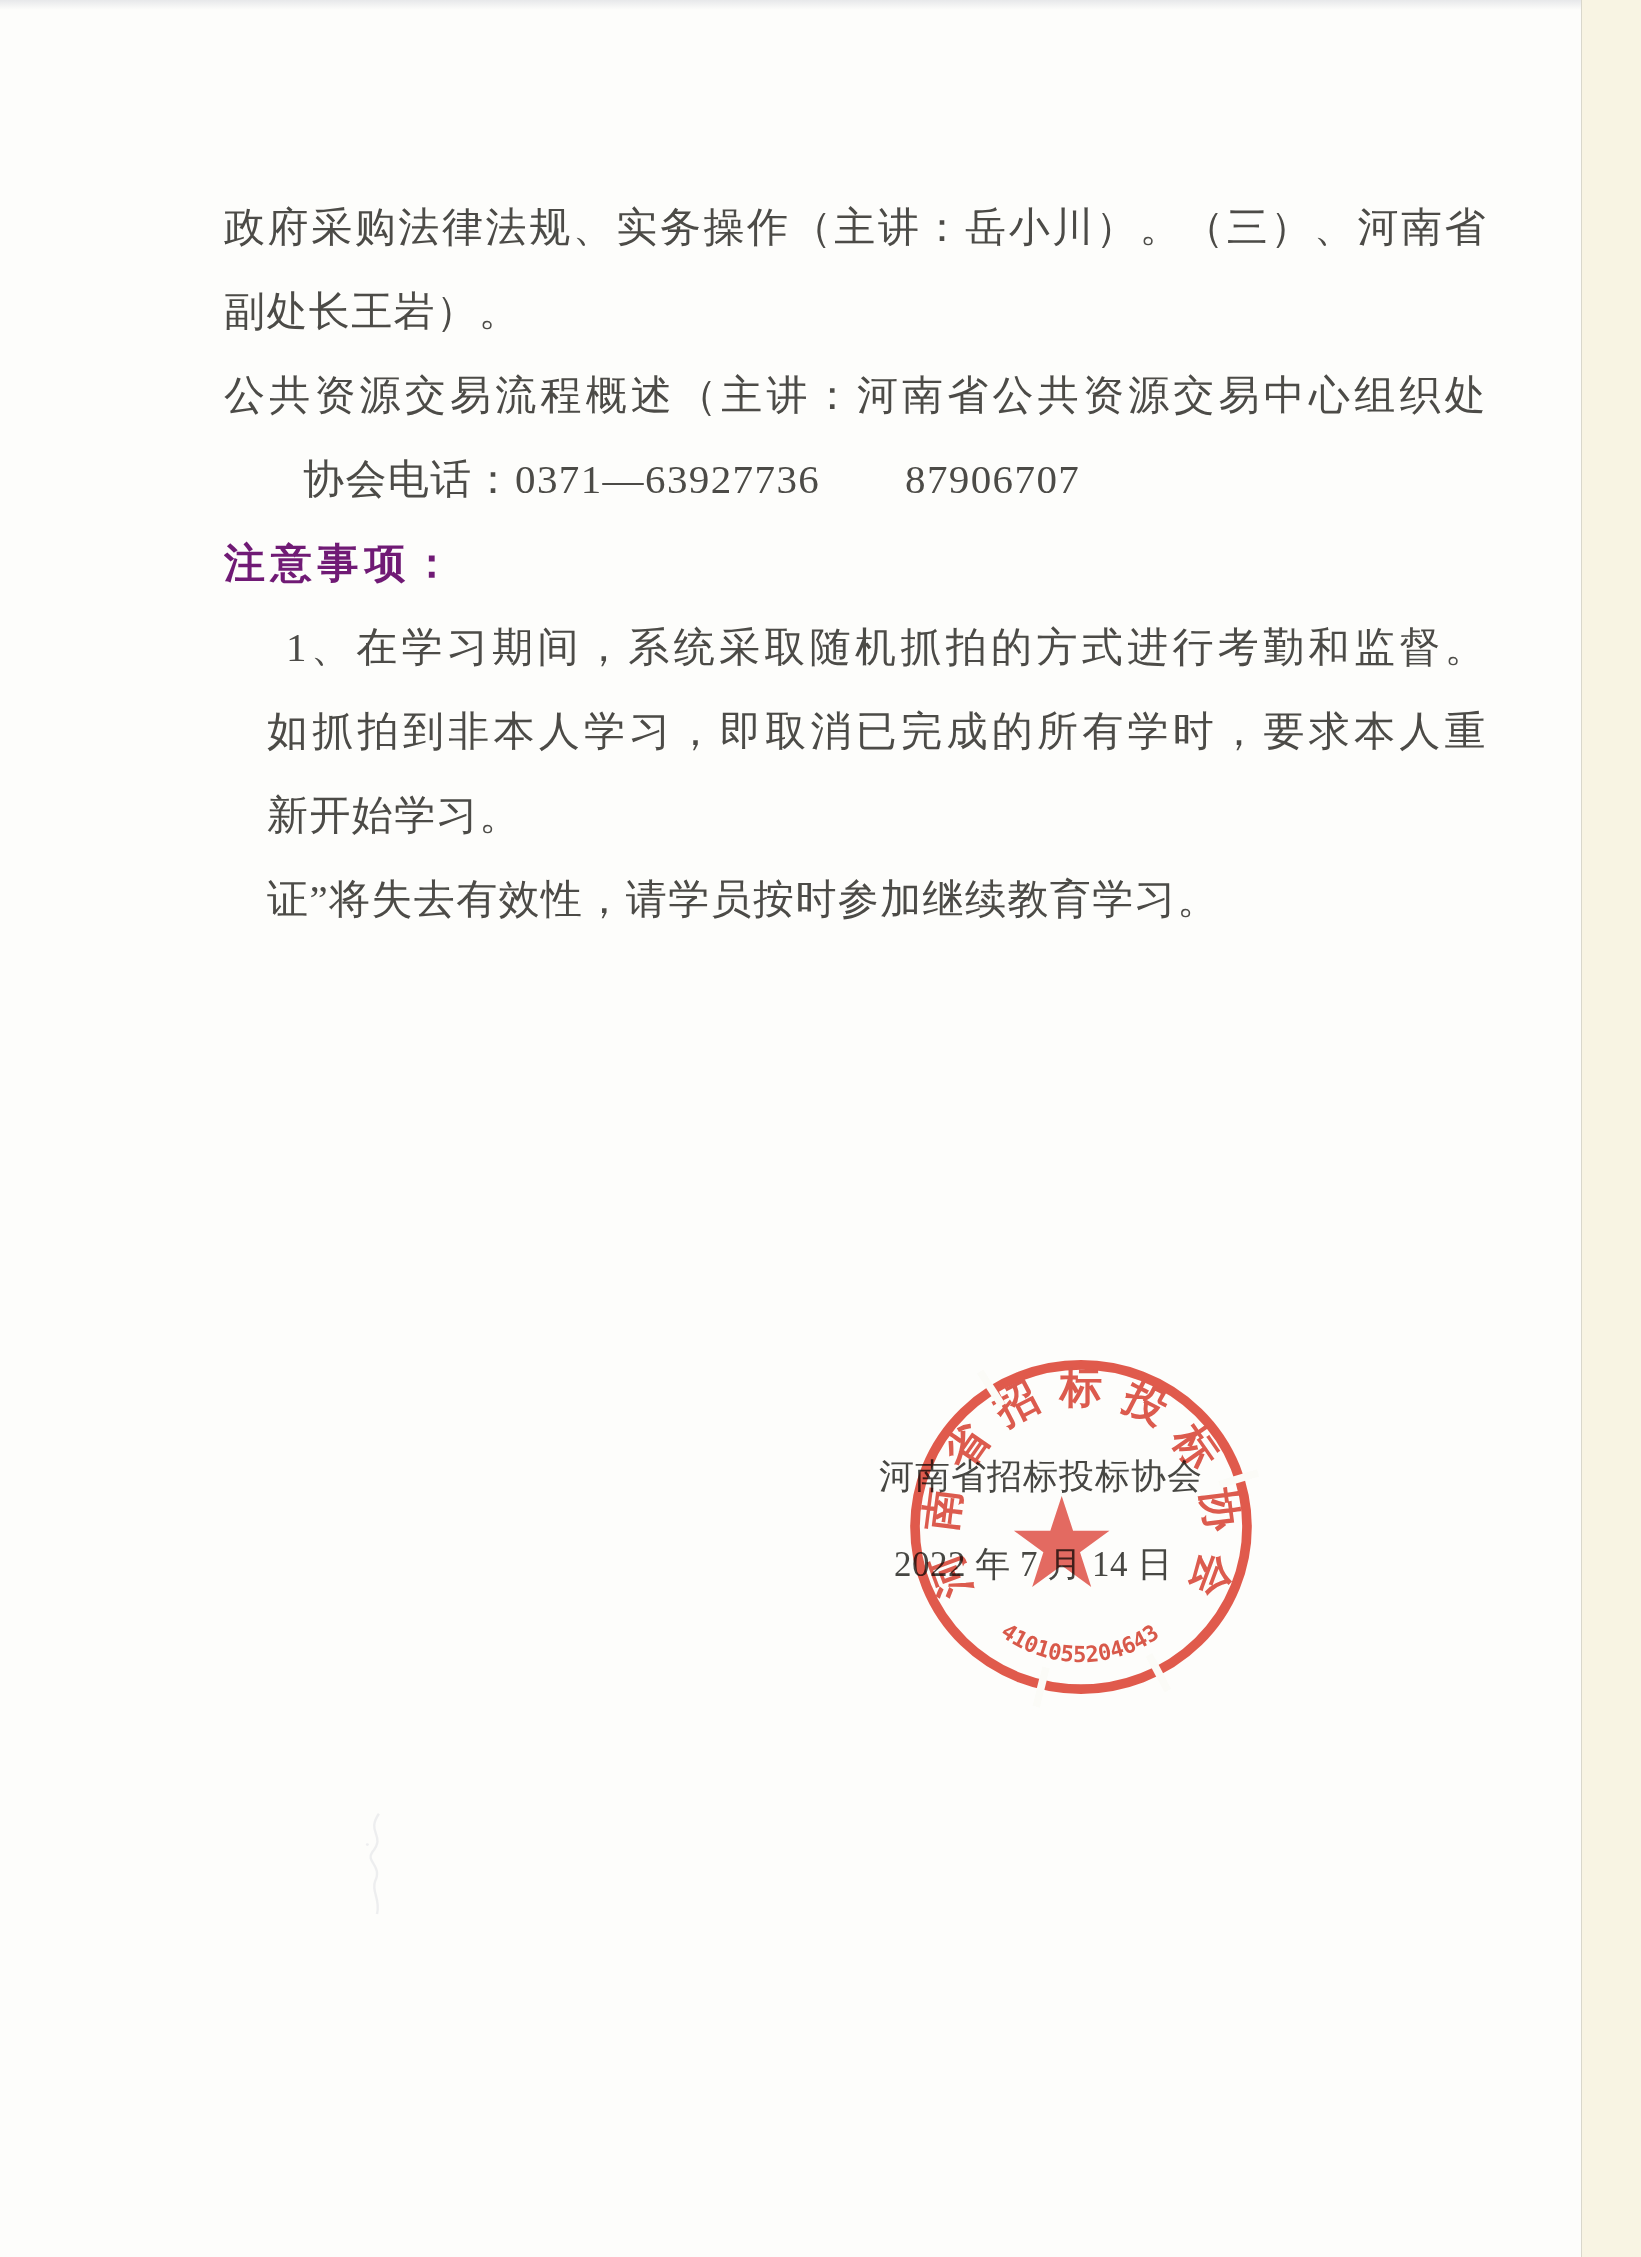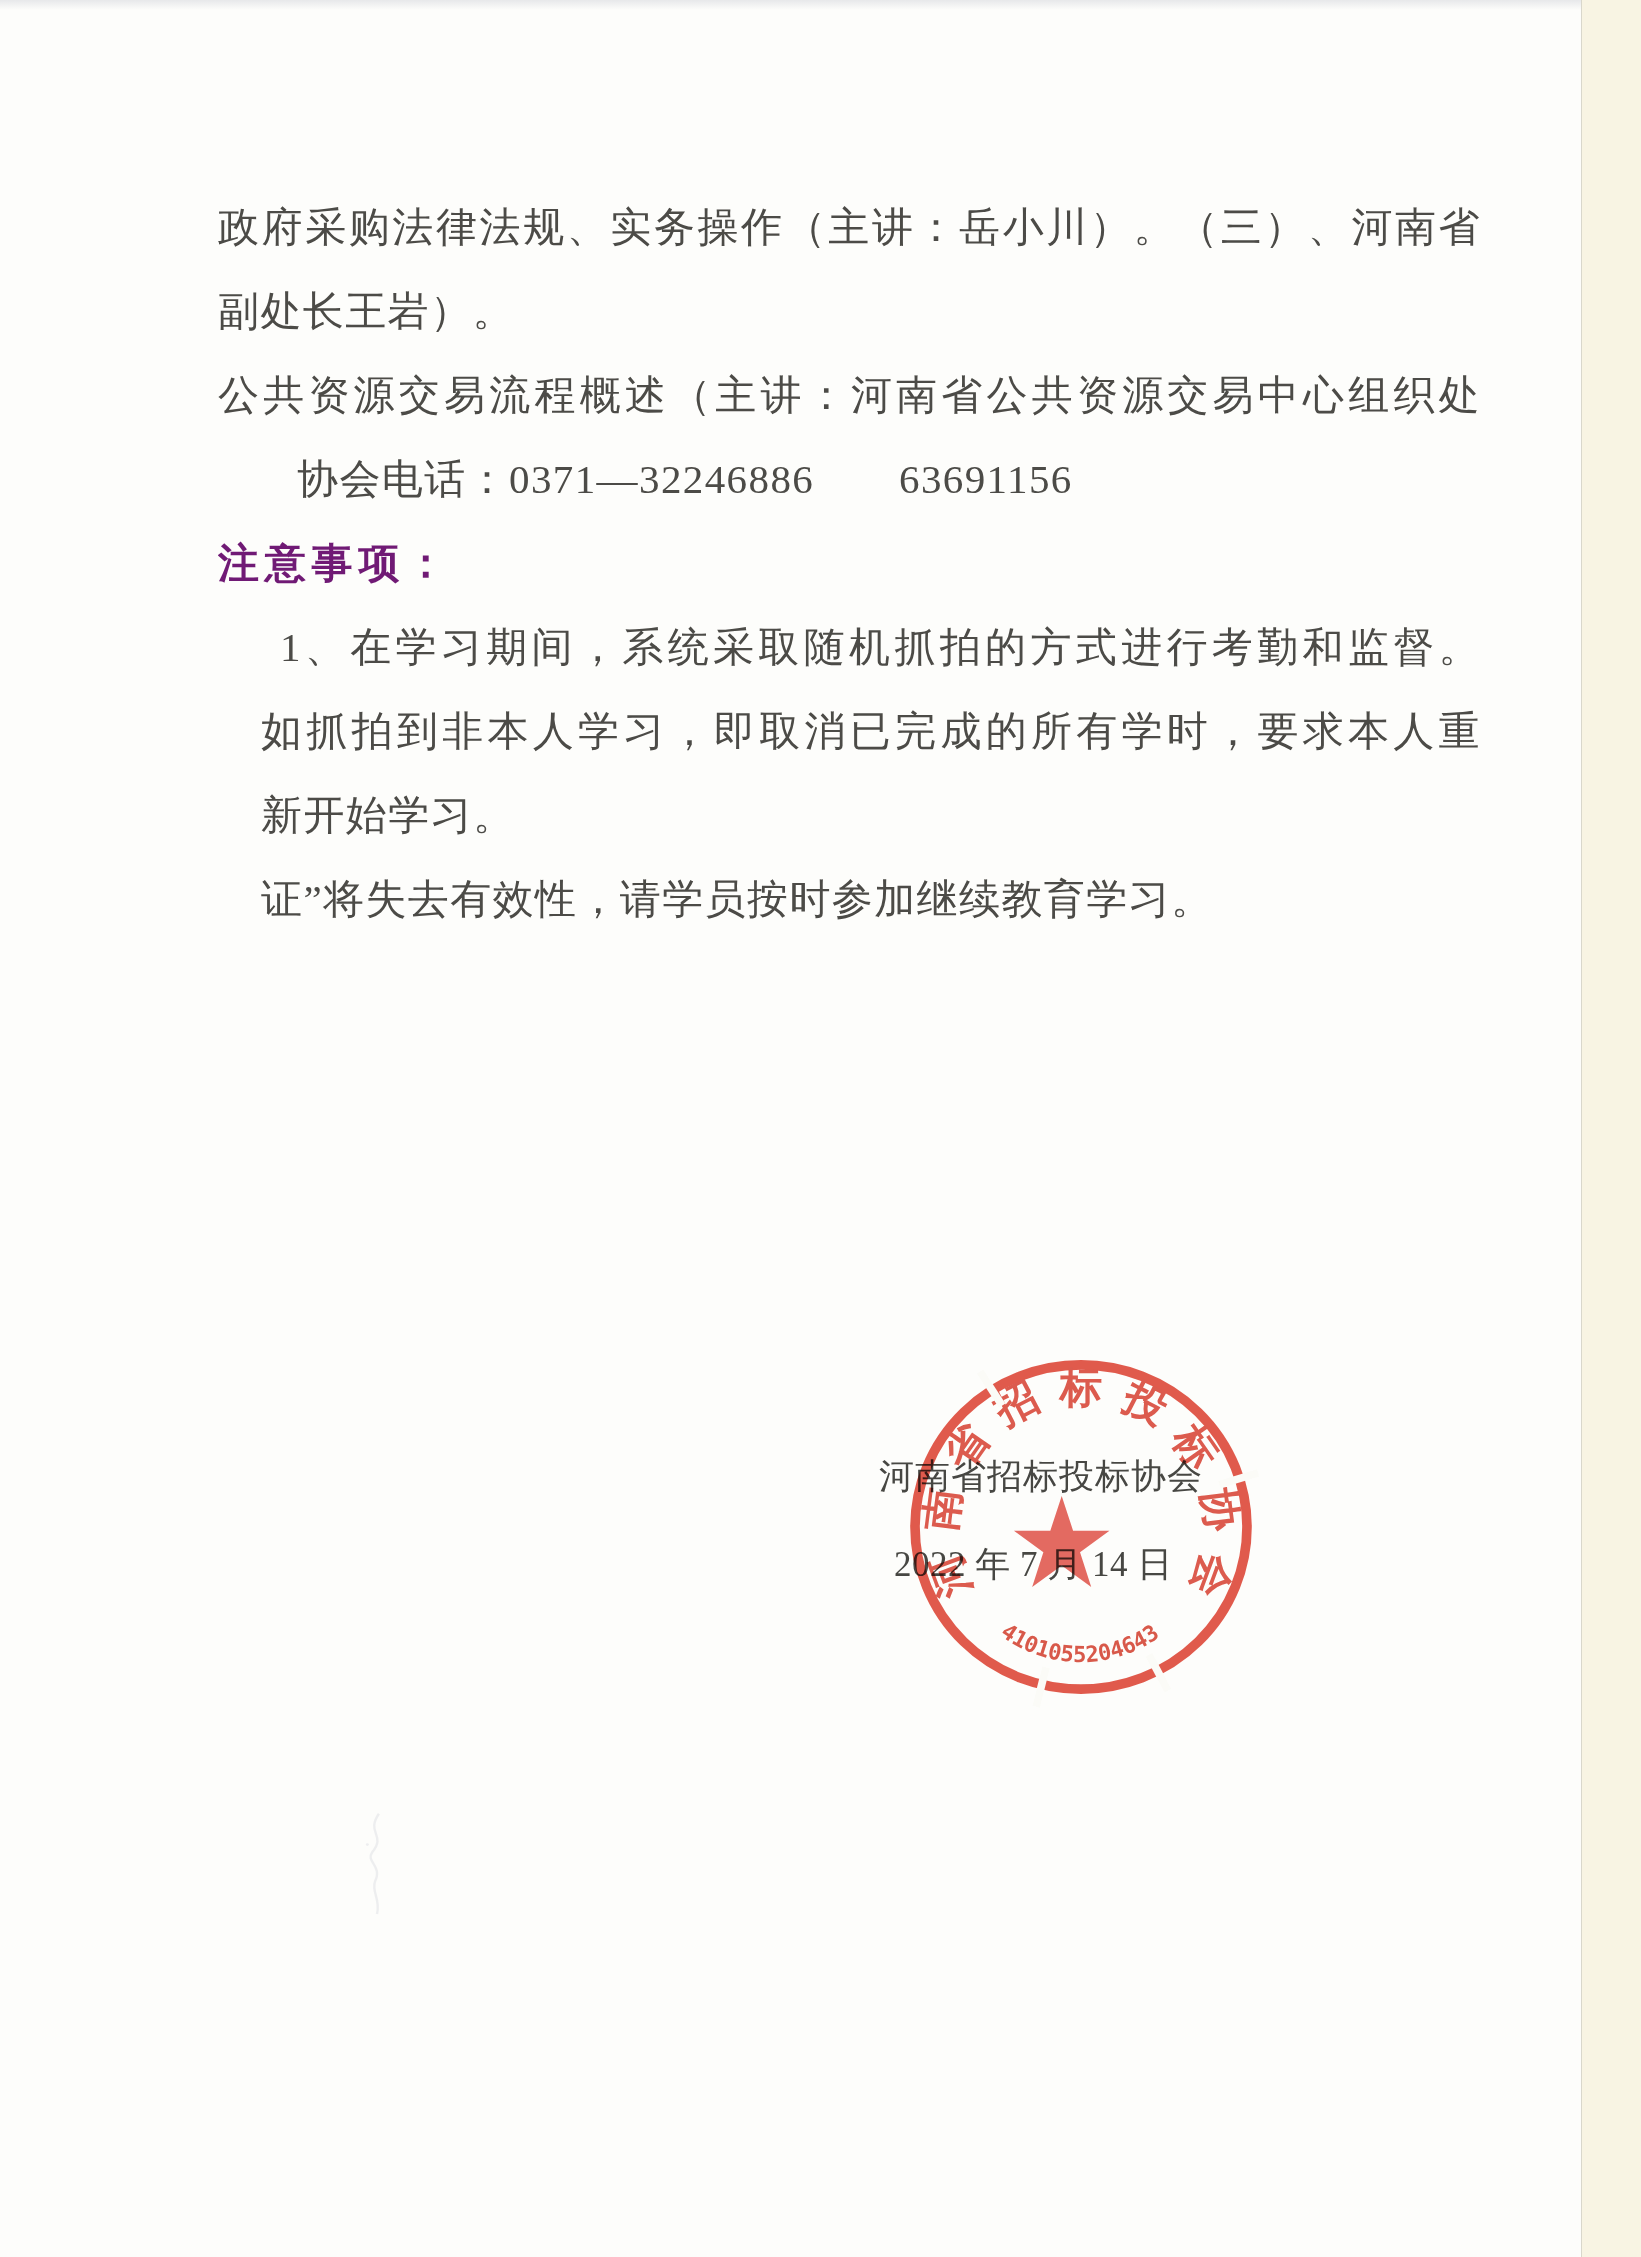--- a/index.html
+++ b/index.html
@@ -12,21 +12,21 @@
   }
   .page::before{
     content:"";position:absolute;left:0;top:0;width:100%;height:9.7px;
     background:linear-gradient(#e7e8ea,rgba(255,255,255,0));
   }
   .edge-strip{
     position:absolute;top:0;right:0;width:59px;height:100%;
     background:#f8f4e3;border-left:1.9px solid #d9d7cc;
   }
   .body-text{
-    position:absolute;left:218px;top:185px;width:1263px;
+    position:absolute;left:224px;top:185px;width:1263px;
     font-size:41px;line-height:84px;letter-spacing:1.4px;
     color:#4c4b47;
   }
   .line{height:84px;white-space:pre-wrap;overflow:hidden;}
   .l-justify{text-align:justify;text-align-last:justify;}
   .ind-2{padding-left:79px;}
   .ind-num{padding-left:62px;}
   .ind-cont{padding-left:43px;}
   .heading{font-weight:bold;letter-spacing:5.8px;color:#701a75;}
   .sig-org{position:absolute;left:879px;top:1453px;font-size:35px;letter-spacing:1px;color:#474743;z-index:3;}
@@ -42,21 +42,21 @@
 <body>
 
 <div class="page">
 
   <div class="edge-strip"></div>
 
   <div class="body-text">
     <div class="line l-justify">政府采购法律法规、实务操作（主讲：岳小川）。（三）、河南省</div>
     <div class="line">副处长王岩）。</div>
     <div class="line l-justify">公共资源交易流程概述（主讲：河南省公共资源交易中心组织处</div>
-    <div class="line ind-2">协会电话：0371—32246886　　63691156</div>
+    <div class="line ind-2">协会电话：0371—63927736　　87906707</div>
     <div class="line heading">注意事项：</div>
     <div class="line ind-num l-justify">1、在学习期间，系统采取随机抓拍的方式进行考勤和监督。</div>
     <div class="line ind-cont l-justify">如抓拍到非本人学习，即取消已完成的所有学时，要求本人重</div>
     <div class="line ind-cont">新开始学习。</div>
     <div class="line ind-cont">证”将失去有效性，请学员按时参加继续教育学习。</div>
   </div>
 
   <div class="sig-org">河南省招标投标协会</div>
   <div class="sig-date">2022 年 7 月 14 日</div>
 

